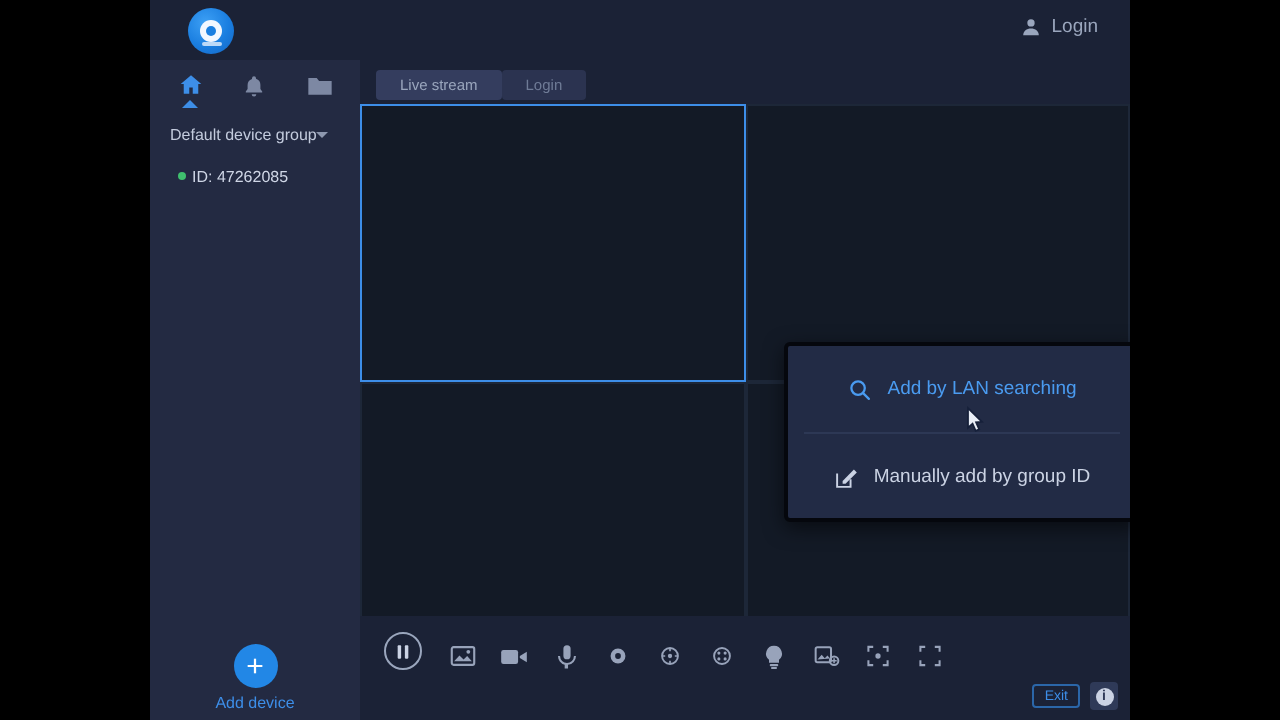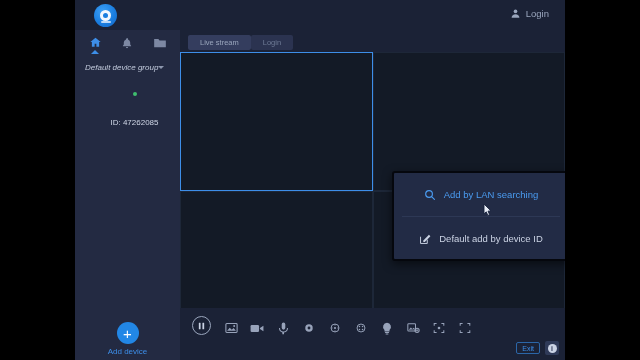--- a/index.html
+++ b/index.html
@@ -66,33 +66,33 @@
     transform:translateX(-50%);
     width:0;height:0;
     border-left:4px solid transparent;
     border-right:4px solid transparent;
     border-bottom:4px solid #3d8ee8;
   }
   .group-row {
     height:18px; margin-top:3px;
     display:flex; align-items:center; 
     padding:0 9px 0 10px;
-    color:#c3cbdd; font-size:8px; cursor:pointer;font-style:italic;
+    color:#c3cbdd; font-size:8px; cursor:pointer;
   }
   .group-row .caret {
     width:0;height:0;
     border-left:3px solid transparent;
     border-right:3px solid transparent;
     border-top:3.5px solid #8d97ae;
   }
   .device-row {
-    height:16px; margin-top:16px;
-    display:flex; align-items:center; gap:22px;
+    height:16px; margin-top:4px;
+    display:flex; align-items:center; gap:3px;
     padding-left:14px;
-    color:#cfd6e6; font-size:8px; cursor:pointer;flex-direction:column;
+    color:#cfd6e6; font-size:8px; cursor:pointer;
   }
   .dot { width:4px; height:4px; border-radius:50%; background:#3fbf6e; flex:0 0 auto;}
   .add-device {
     position:absolute; left:0; bottom:4px; width:105px;
     display:flex; flex-direction:column; align-items:center; gap:3px;
     cursor:pointer;
   }
   .add-circle {
     width:22px; height:22px; border-radius:50%;
     background:#2287e6;
@@ -384,18 +384,18 @@
         </svg>
       </div>
 
       <div class="modal-sep"></div>
 
       <div class="modal-item plain">
         <svg width="12" height="12" viewBox="0 0 20 20" fill="none" stroke="#cbd3e4" stroke-width="1.6">
           <path d="M2.6 6.2v11.2h11.2V11"></path>
           <path d="M7.2 12.4 16.6 3l2.4 2.4-9.4 9.4H7.2z" fill="#cbd3e4" stroke="none"></path>
         </svg>
-        <span>Default add by device ID</span>
+        <span>Manually add by group ID</span>
       </div>
     </div>
 
   </div>
 </div>
 
 </body></html>

